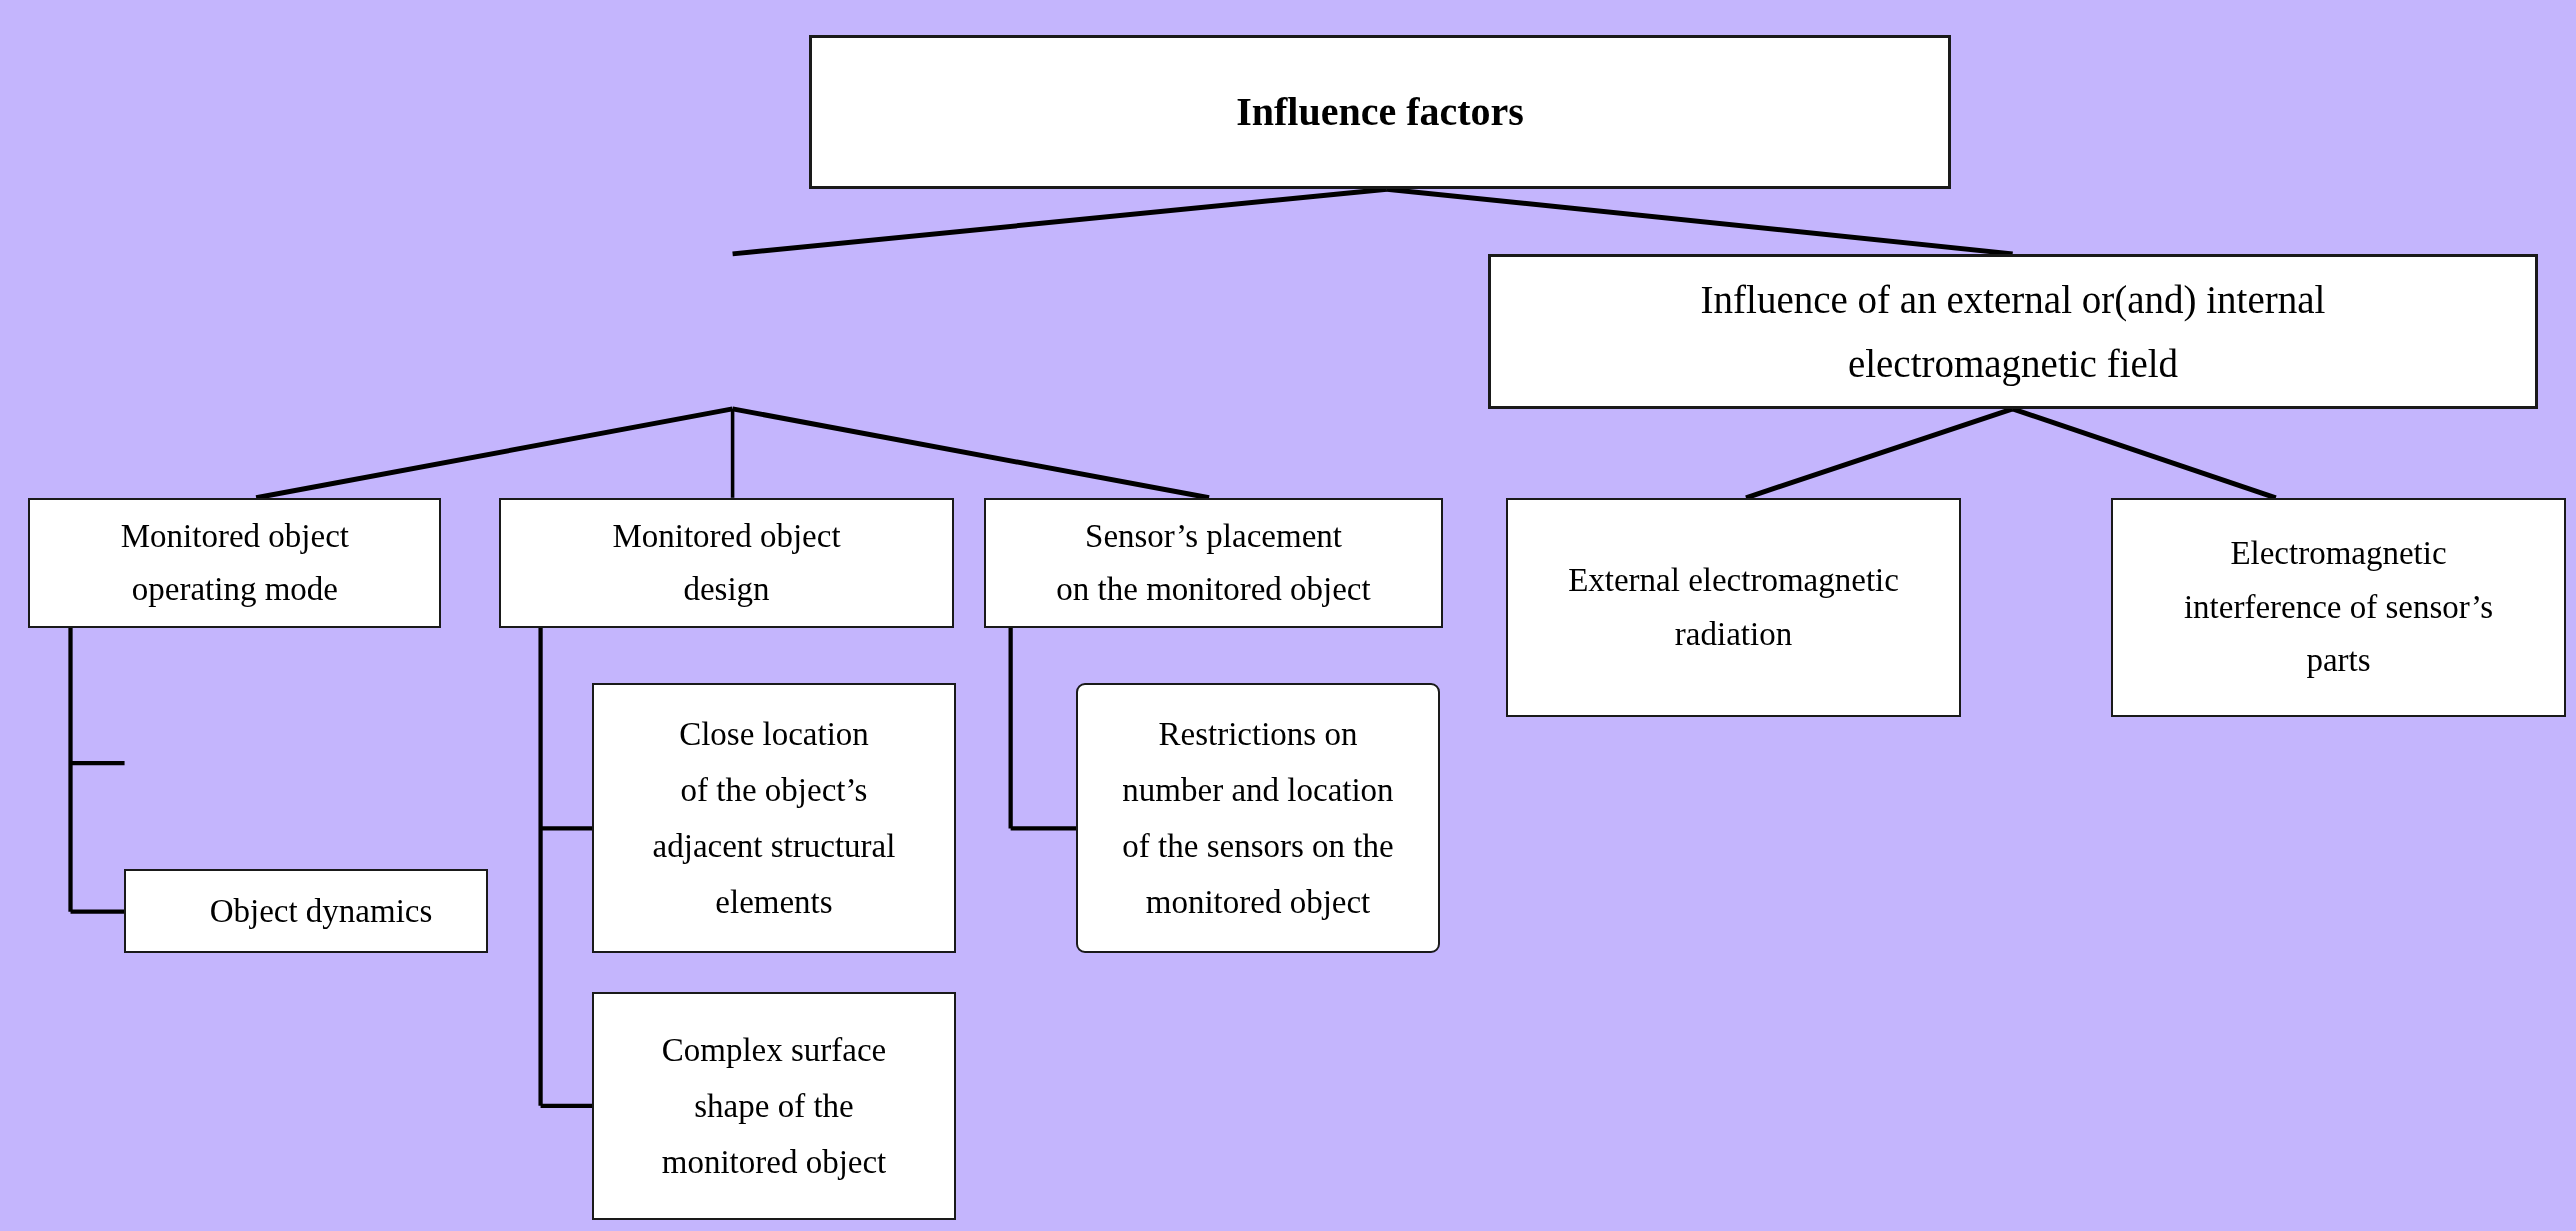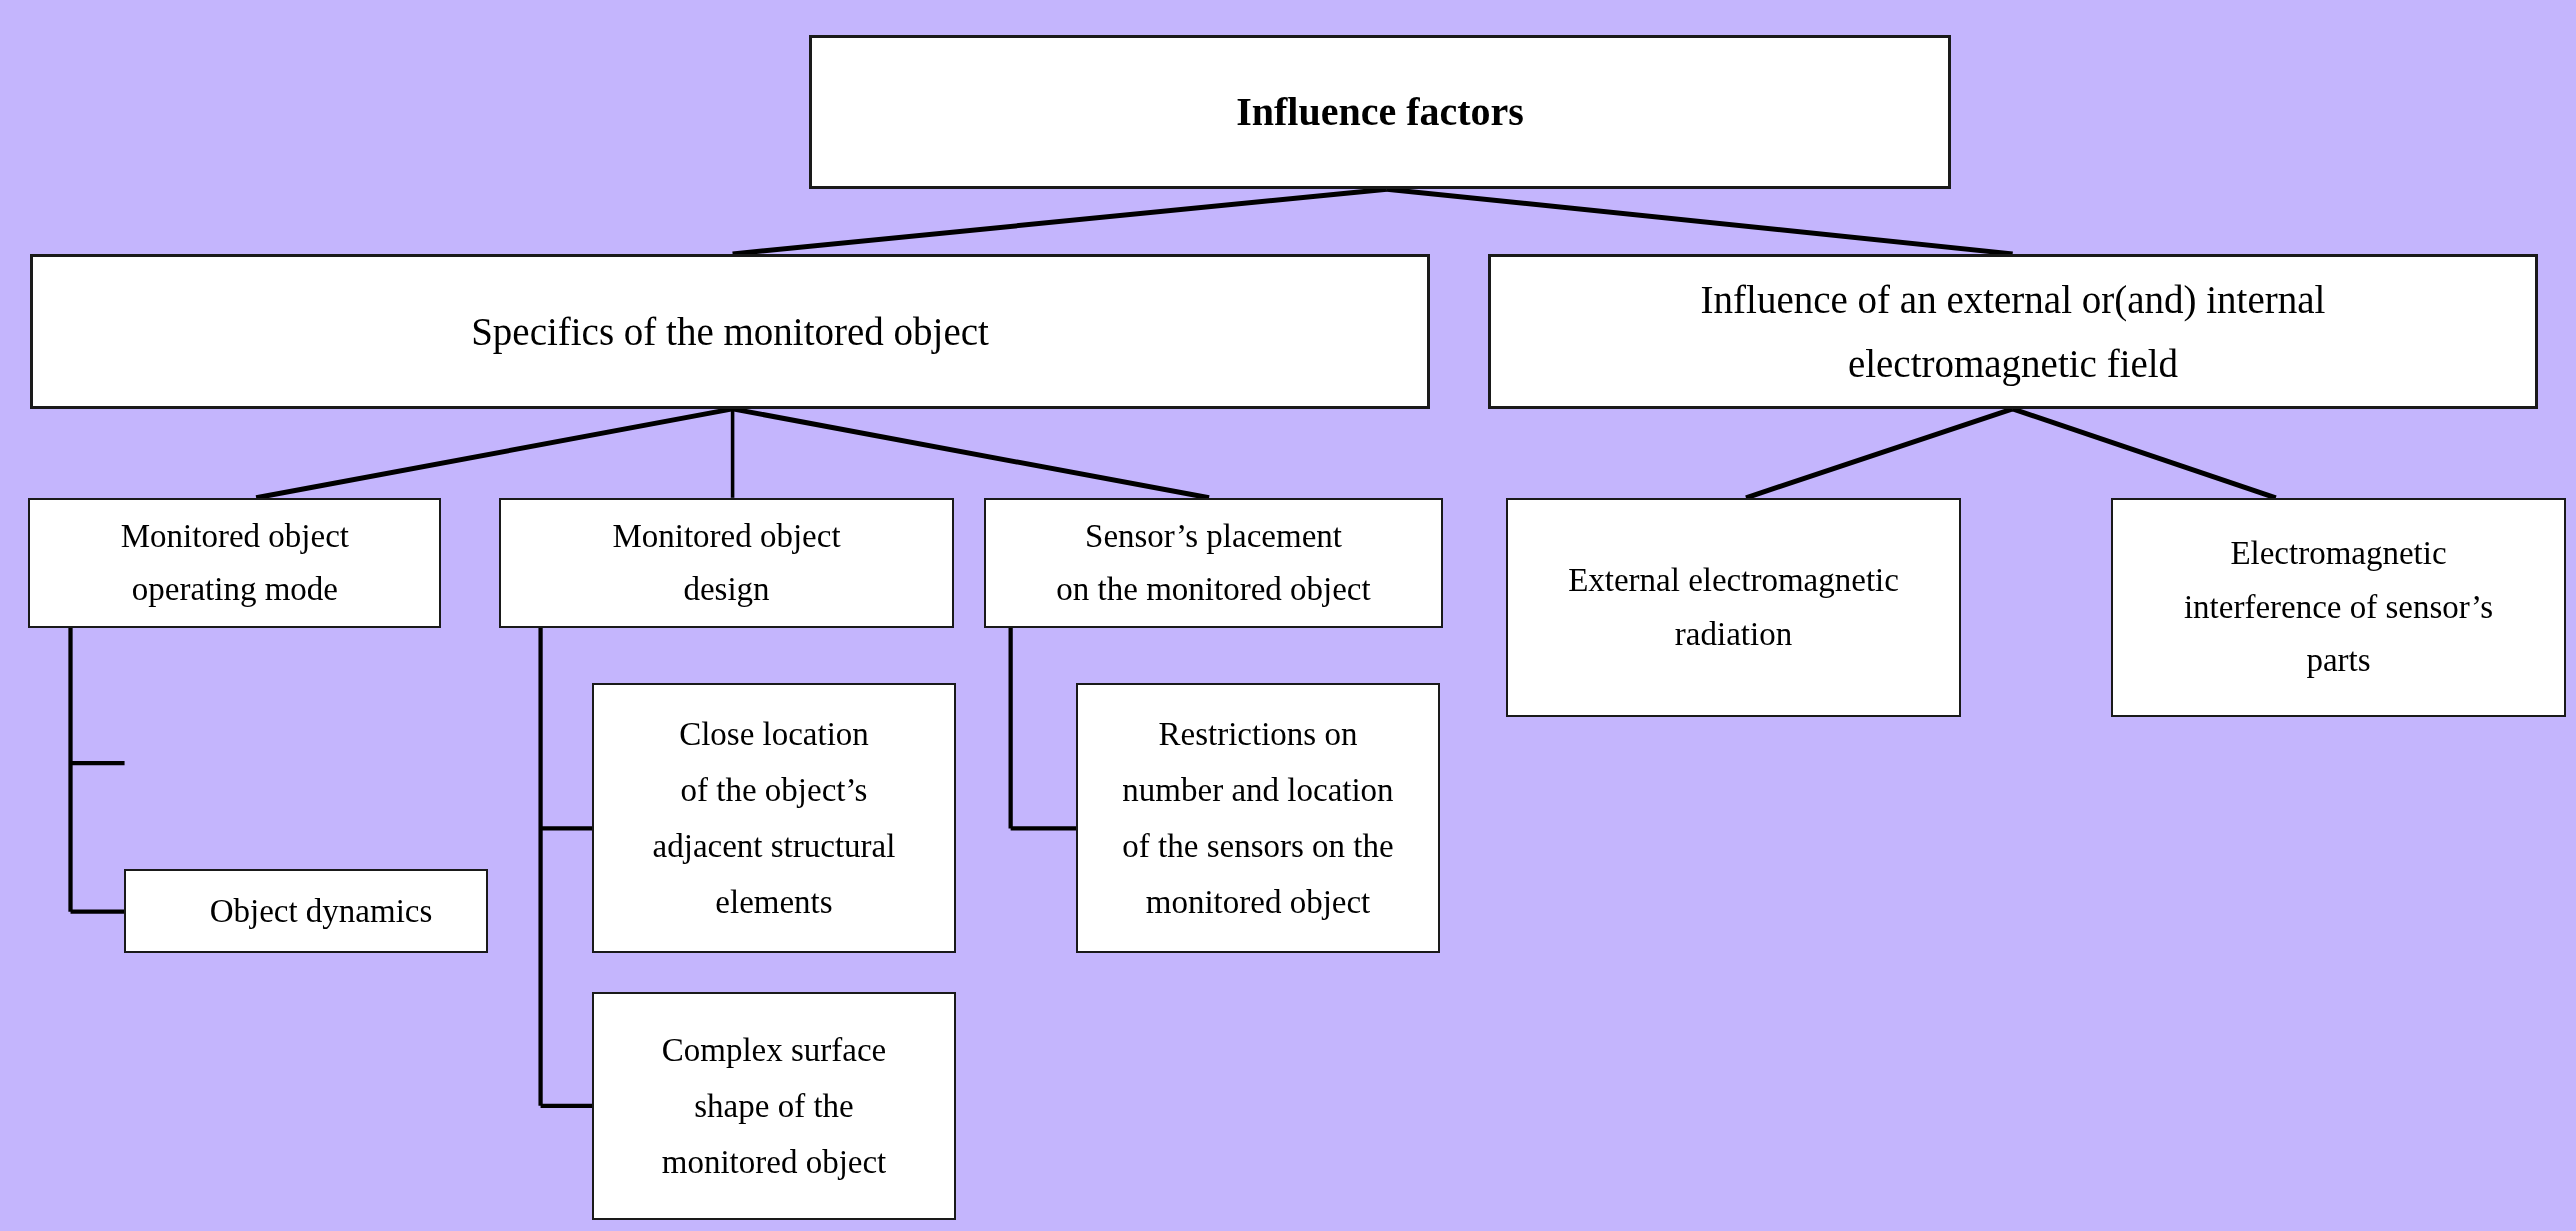--- a/index.html
+++ b/index.html
@@ -100,23 +100,20 @@
     <path d="M 760 1555 L 833 1555" stroke="#000" stroke-width="6" fill="none"></path>
 
     <path d="M 1421 883 L 1421 1165" stroke="#000" stroke-width="6" fill="none"></path>
     <path d="M 1421 1165 L 1513 1165" stroke="#000" stroke-width="6" fill="none"></path>
   </svg>
 
   <div class="node level-1" style="left:809px; top:35px; width:1142px; height:154px;">
     <span class="label">Influence factors</span>
   </div>
 
-  <div class="node level-2" style="left:30px; top:254px; width:1400px; height:155px;">
-    <span class="label">Specifics of the monitored object</span>
-  </div>
 
   <div class="node level-2" style="left:1488px; top:254px; width:1050px; height:155px;justify-content:flex-end;">
     <span class="label">Influence of an external or(and) internal
 electromagnetic field</span>
   </div>
 
   <div class="node level-3" style="left:28.4px; top:498px; width:413px; height:130px;">
     <span class="label">Monitored object
 operating mode</span>
   </div>
@@ -153,21 +150,21 @@
 adjacent structural
 elements</span>
   </div>
 
   <div class="node level-4 compact" style="left:592px; top:992px; width:364px; height:228px;">
     <span class="label">Complex surface
 shape of the
 monitored object</span>
   </div>
 
-  <div class="node level-4 compact" style="left:1076px; top:683px; width:364px; height:270px;">
+  <div class="node level-4 compact" style="left:1076px; top:683px; width:364px; height:270px;border-radius:9px;">
     <span class="label">Restrictions on
 number and location
 of the sensors on the
 monitored object</span>
   </div>
 
 </div>
 
 
 </body></html>

